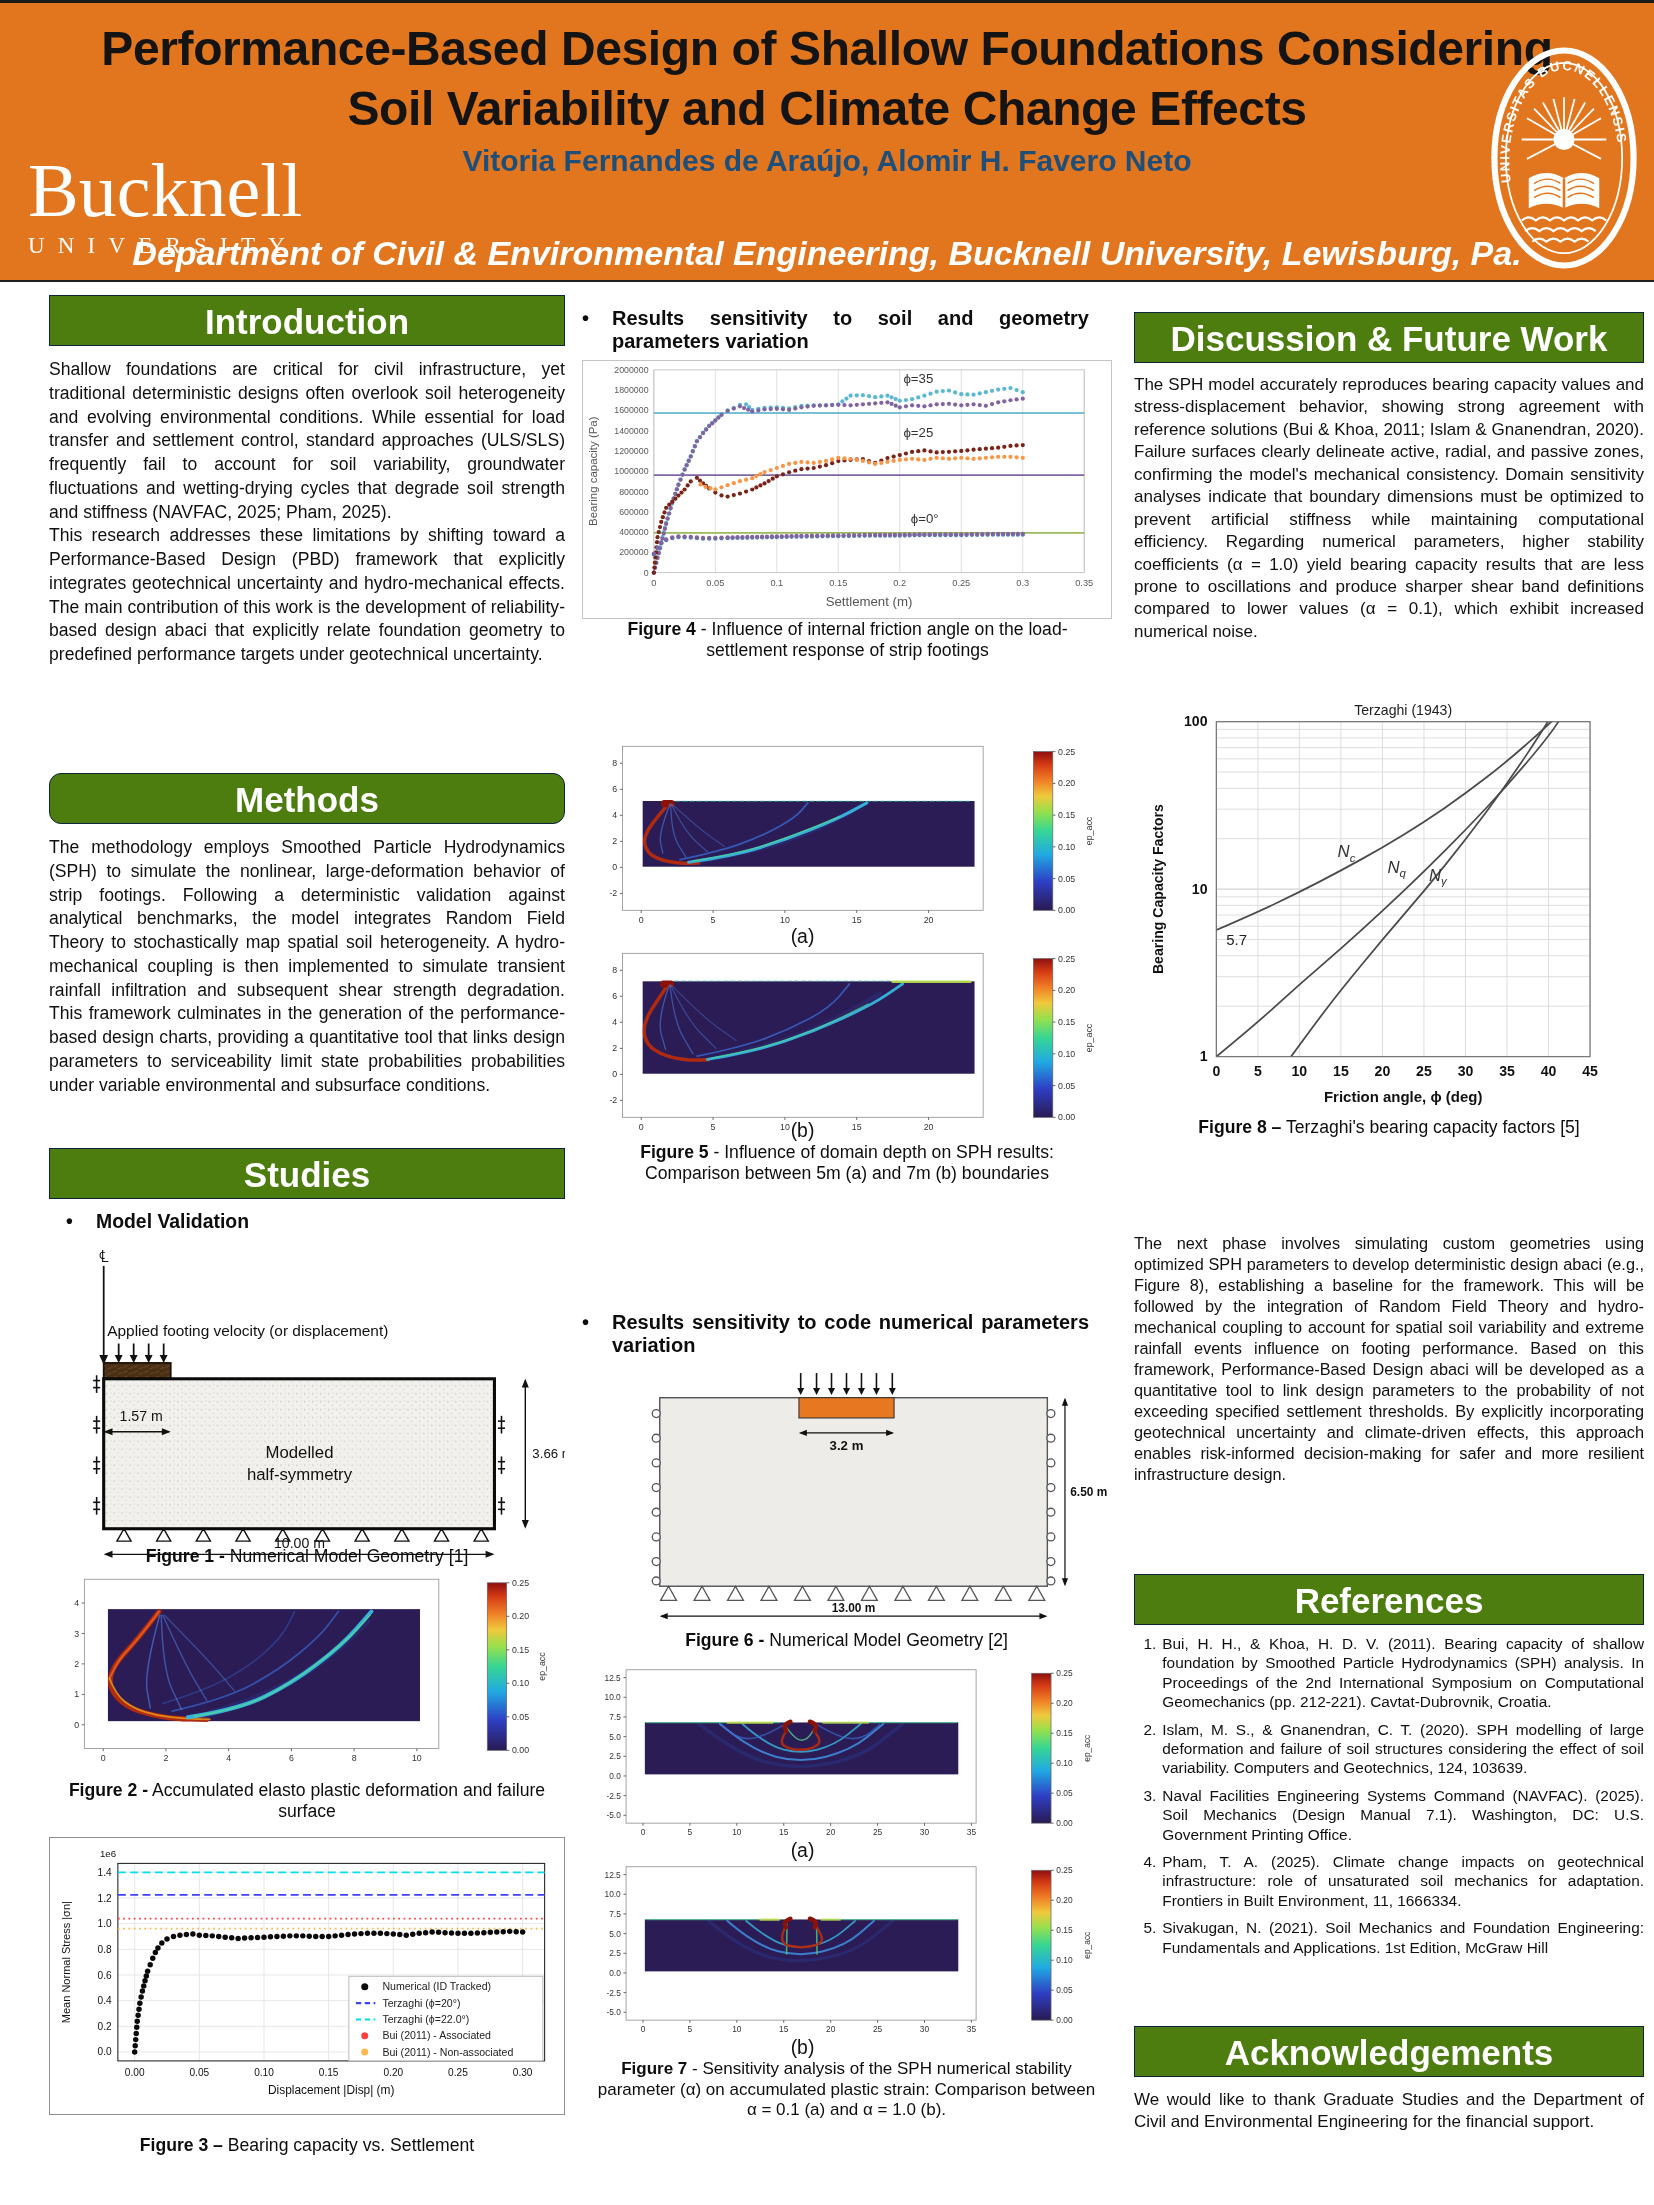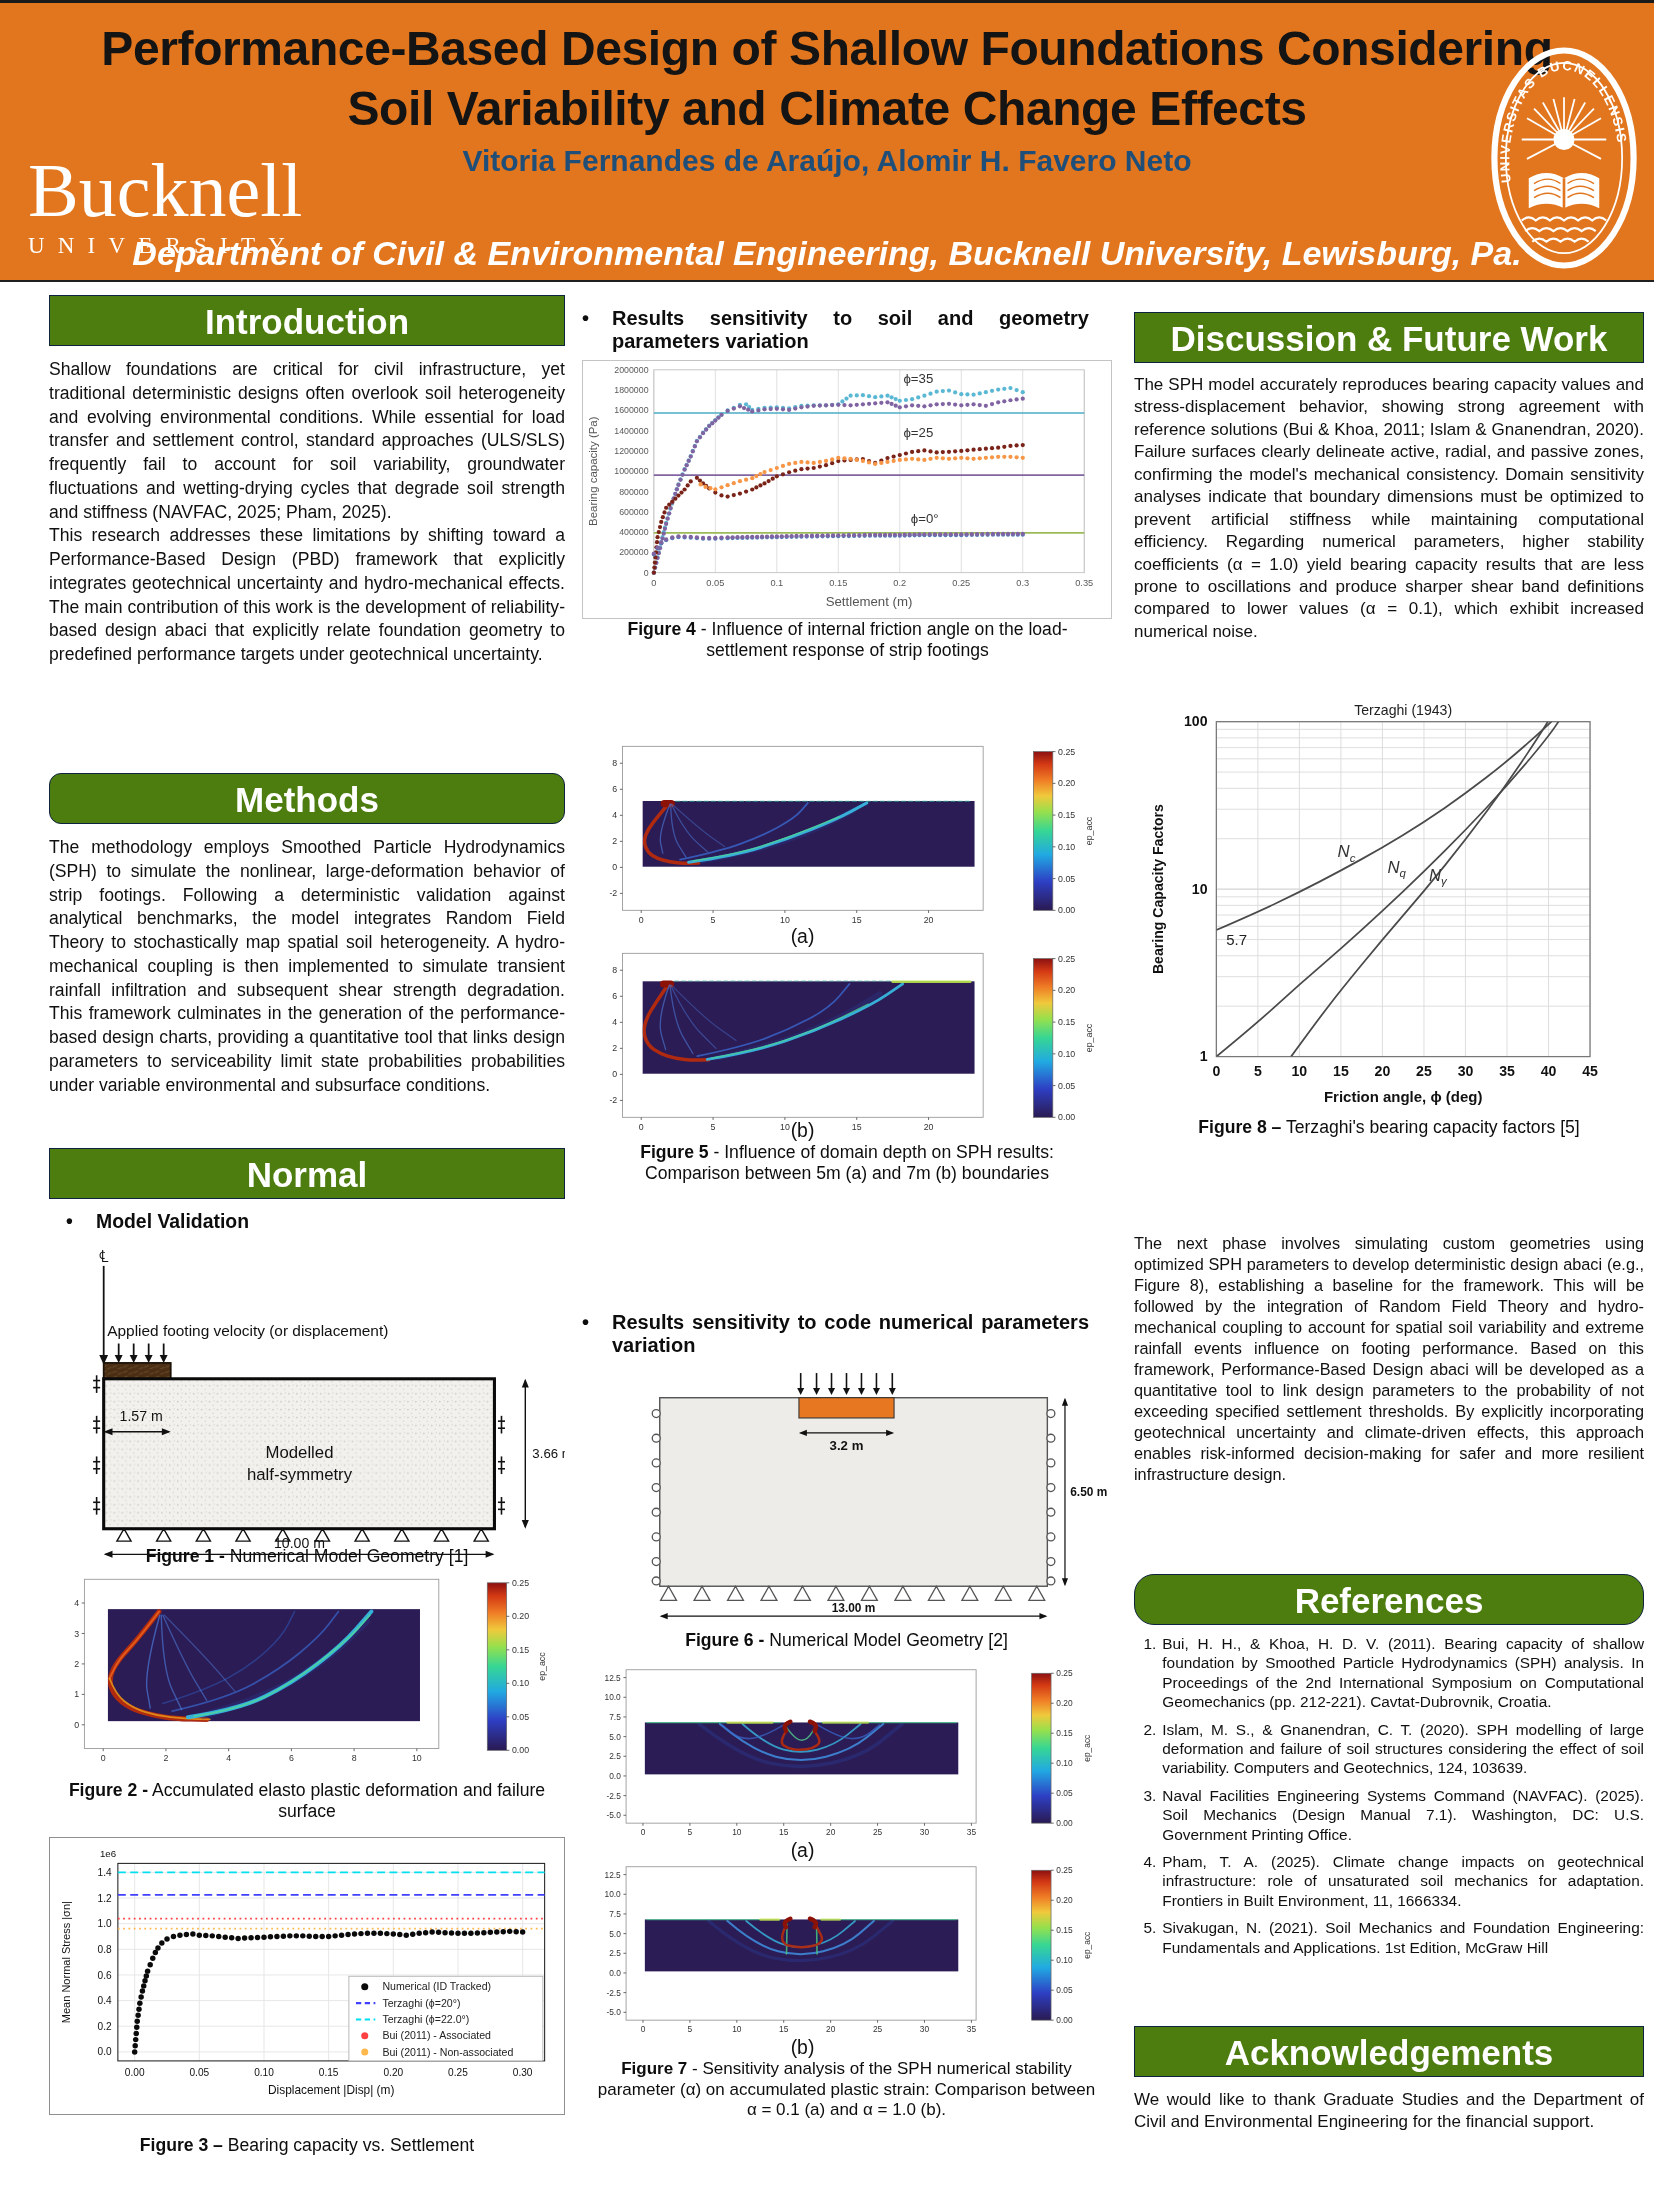--- a/index.html
+++ b/index.html
@@ -90,21 +90,21 @@
     </svg>
   </div>
 
   <div class="abs sec-h" style="left:49px;top:295px;width:516px;">Introduction</div>
   <div class="abs body-txt intro-txt" style="left:49px;top:358px;width:516px;">
     <p style="margin:0;">Shallow foundations are critical for civil infrastructure, yet traditional deterministic designs often overlook soil heterogeneity and evolving environmental conditions. While essential for load transfer and settlement control, standard approaches (ULS/SLS) frequently fail to account for soil variability, groundwater fluctuations and wetting-drying cycles that degrade soil strength and stiffness (NAVFAC, 2025; Pham, 2025).</p>
     <p style="margin:0;">This research addresses these limitations by shifting toward a Performance-Based Design (PBD) framework that explicitly integrates geotechnical uncertainty and hydro-mechanical effects. The main contribution of this work is the development of reliability-based design abaci that explicitly relate foundation geometry to predefined performance targets under geotechnical uncertainty.</p>
   </div>
   <div class="abs sec-h" style="left:49px;top:773px;width:516px;border-radius:12px;">Methods</div>
   <div class="abs body-txt methods-txt" style="left:49px;top:836px;width:516px;">The methodology employs Smoothed Particle Hydrodynamics (SPH) to simulate the nonlinear, large-deformation behavior of strip footings. Following a deterministic validation against analytical benchmarks, the model integrates Random Field Theory to stochastically map spatial soil heterogeneity. A hydro-mechanical coupling is then implemented to simulate transient rainfall infiltration and subsequent shear strength degradation. This framework culminates in the generation of the performance-based design charts, providing a quantitative tool that links design parameters to serviceability limit state probabilities probabilities under variable environmental and subsurface conditions.</div>
-  <div class="abs sec-h" style="left:49px;top:1148px;width:516px;">Normal</div>
+  <div class="abs sec-h" style="left:49px;top:1148px;width:516px;">Studies</div>
   <div class="abs bullet bullet-left" style="left:66px;top:1210px;width:481px;">
     <span class="dot">•</span>
     <span class="btxt">Model Validation</span>
   </div>
 
   <svg class="abs" style="left:49px;top:1248px;" width="516" height="311" viewBox="0 0 585 352">
     <defs>
       <pattern id="speck" width="9" height="9" patternUnits="userSpaceOnUse">
         <rect width="9" height="9" fill="#f2f1ed"></rect>
         <circle cx="2" cy="3" r="0.9" fill="#c9c7c0"></circle>
@@ -1355,21 +1355,21 @@
       <text x="460.8888888888889" y="430" font-size="16" font-weight="600" fill="#111" text-anchor="middle">40</text>
       <text x="508" y="430" font-size="16" font-weight="600" fill="#111" text-anchor="middle">45</text>
       <text x="296" y="20" font-size="16" fill="#222" text-anchor="middle">Terzaghi (1943)</text>
       <text x="296" y="460" font-size="17" font-weight="600" fill="#111" text-anchor="middle">Friction angle, ϕ (deg)</text>
       <text x="24" y="218" font-size="16" font-weight="600" fill="#111" text-anchor="middle" transform="rotate(-90 24 218)">Bearing Capacity Factors</text>
     </svg>
   <div class="abs caption" style="left:1134px;top:1117px;width:510px;">
     <b>Figure 8 –</b><span> Terzaghi's bearing capacity factors [5]</span>
   </div>
   <div class="abs body-txt next-txt" style="left:1134px;top:1233px;width:510px;">The next phase involves simulating custom geometries using optimized SPH parameters to develop deterministic design abaci (e.g., Figure 8), establishing a baseline for the framework. This will be followed by the integration of Random Field Theory and hydro-mechanical coupling to account for spatial soil variability and extreme rainfall events influence on footing performance. Based on this framework, Performance-Based Design abaci will be developed as a quantitative tool to link design parameters to the probability of not exceeding specified settlement thresholds. By explicitly incorporating geotechnical uncertainty and climate-driven effects, this approach enables risk-informed decision-making for safer and more resilient infrastructure design.</div>
-  <div class="abs sec-h" style="left:1134px;top:1574px;width:510px;border-radius:20px;">References</div>
+  <div class="abs sec-h" style="left:1134px;top:1574px;width:510px;">References</div>
   <div class="abs refs" style="left:1134px;top:1634px;width:510px;">
     <ol>
       <li>Bui, H. H., &amp; Khoa, H. D. V. (2011). Bearing capacity of shallow foundation by Smoothed Particle Hydrodynamics (SPH) analysis. In Proceedings of the 2nd International Symposium on Computational Geomechanics (pp. 212-221). Cavtat-Dubrovnik, Croatia.</li>
       <li>Islam, M. S., &amp; Gnanendran, C. T. (2020). SPH modelling of large deformation and failure of soil structures considering the effect of soil variability. Computers and Geotechnics, 124, 103639.</li>
       <li>Naval Facilities Engineering Systems Command (NAVFAC). (2025). Soil Mechanics (Design Manual 7.1). Washington, DC: U.S. Government Printing Office.</li>
       <li>Pham, T. A. (2025). Climate change impacts on geotechnical infrastructure: role of unsaturated soil mechanics for adaptation. Frontiers in Built Environment, 11, 1666334.</li>
       <li>Sivakugan, N. (2021). Soil Mechanics and Foundation Engineering: Fundamentals and Applications. 1st Edition, McGraw Hill</li>
     </ol>
   </div>
   <div class="abs sec-h" style="left:1134px;top:2026px;width:510px;">Acknowledgements</div>

